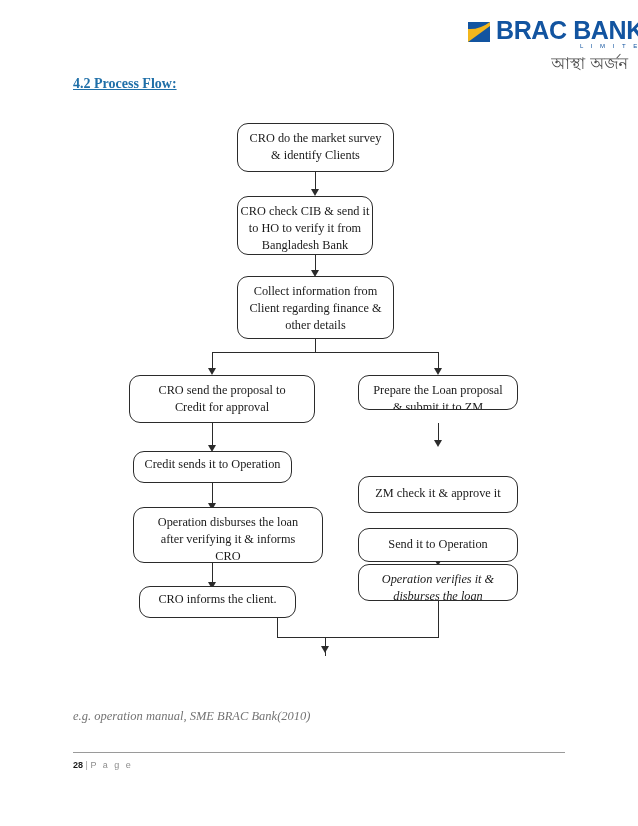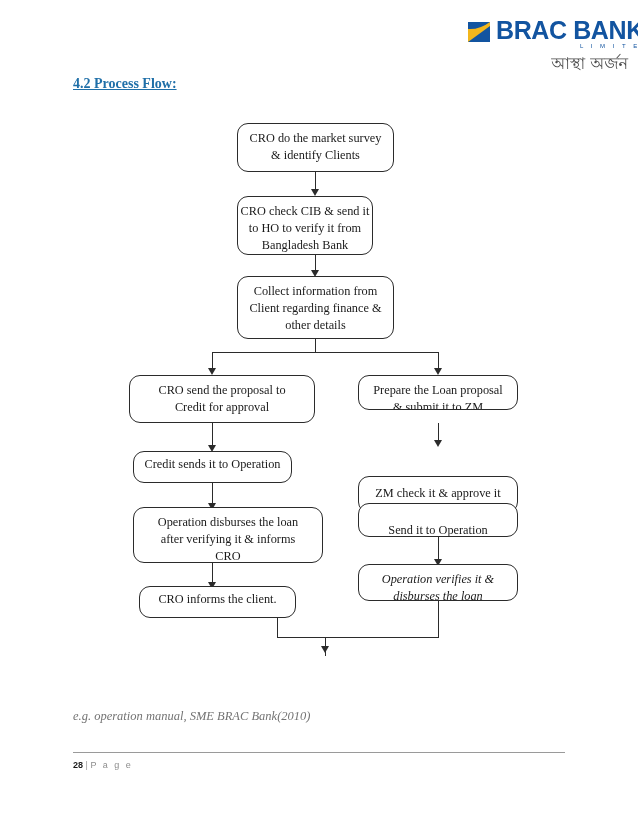--- a/index.html
+++ b/index.html
@@ -157,21 +157,21 @@
   <div class="node" style="left:358px;top:442px;width:160px;height:37px;padding-top:8px;margin-top:34px;">
     <span style="white-space:pre-line;">ZM check it &amp; approve it</span>
   </div>
 
   <div class="node" style="left:133px;top:507px;width:190px;height:56px;">
     <span style="white-space:pre-line;">Operation disburses the loan
 after verifying it &amp; informs
 CRO</span>
   </div>
 
-  <div class="node" style="left:358px;top:503px;width:160px;height:34px;padding-top:18px;">
+  <div class="node" style="left:358px;top:528px;width:160px;height:34px;padding-top:7px;">
     <span style="white-space:pre-line;">Send it to Operation</span>
   </div>
 
   <div class="node" style="left:139px;top:586px;width:157px;height:32px;padding-top:4px;">
     <span style="white-space:pre-line;">CRO informs the client.</span>
   </div>
 
   <div class="node" style="left:358px;top:564px;width:160px;height:37px;">
     <span style="white-space:pre-line;font-style:italic;">Operation verifies it &amp;
 disburses the loan</span>

